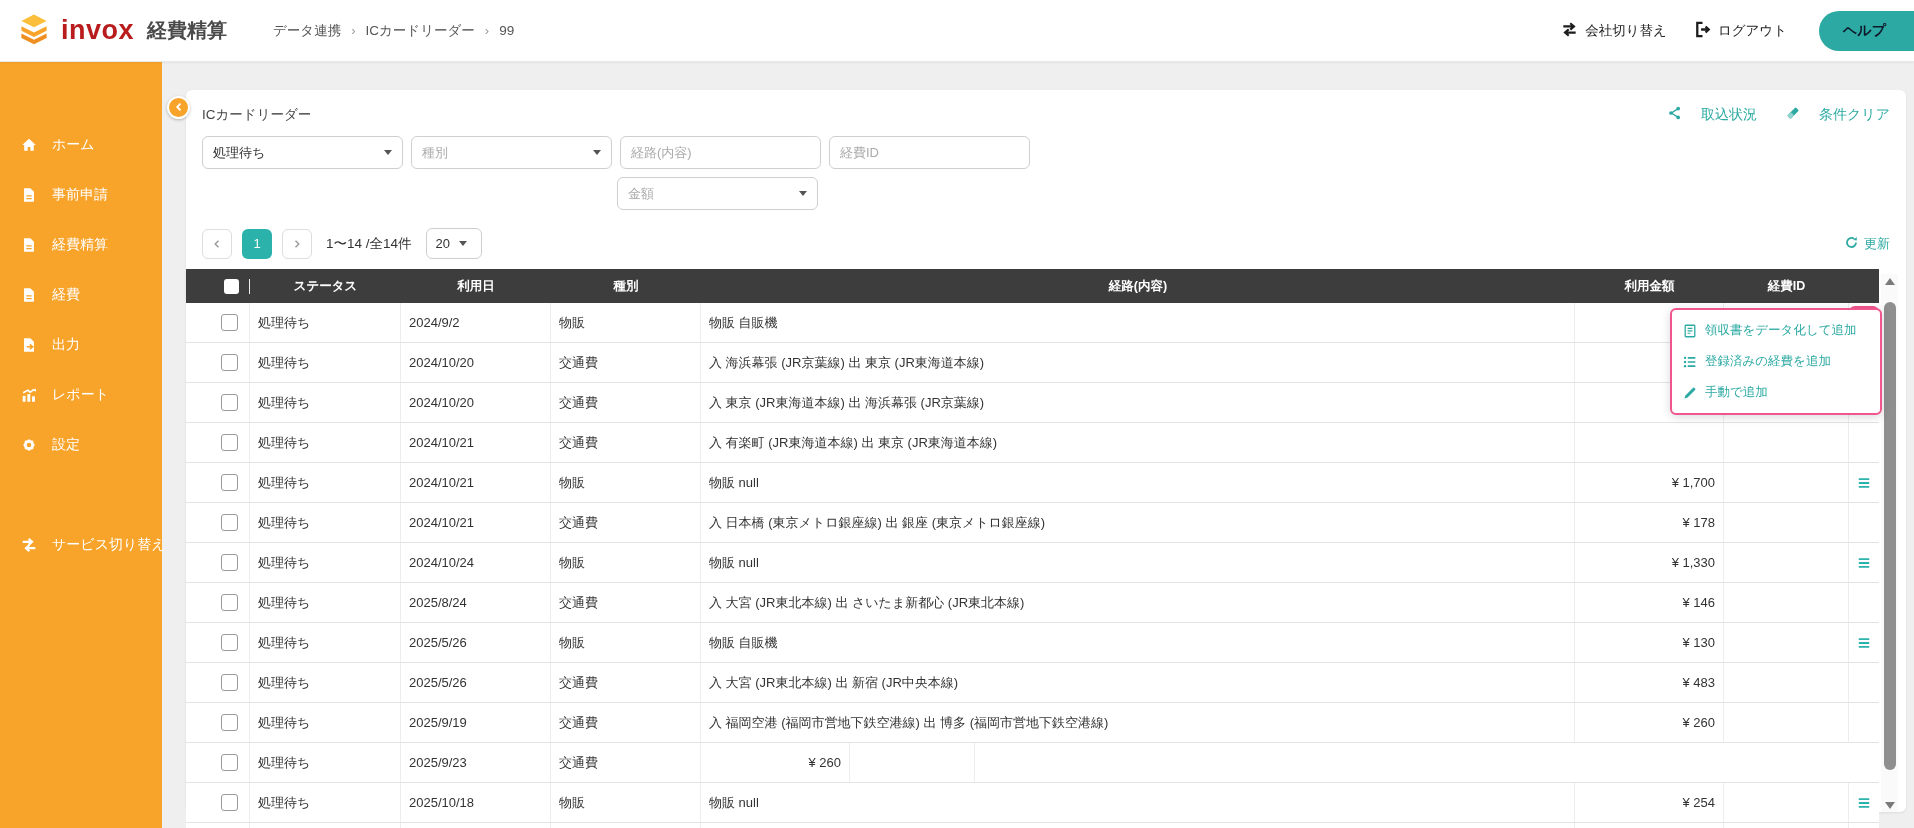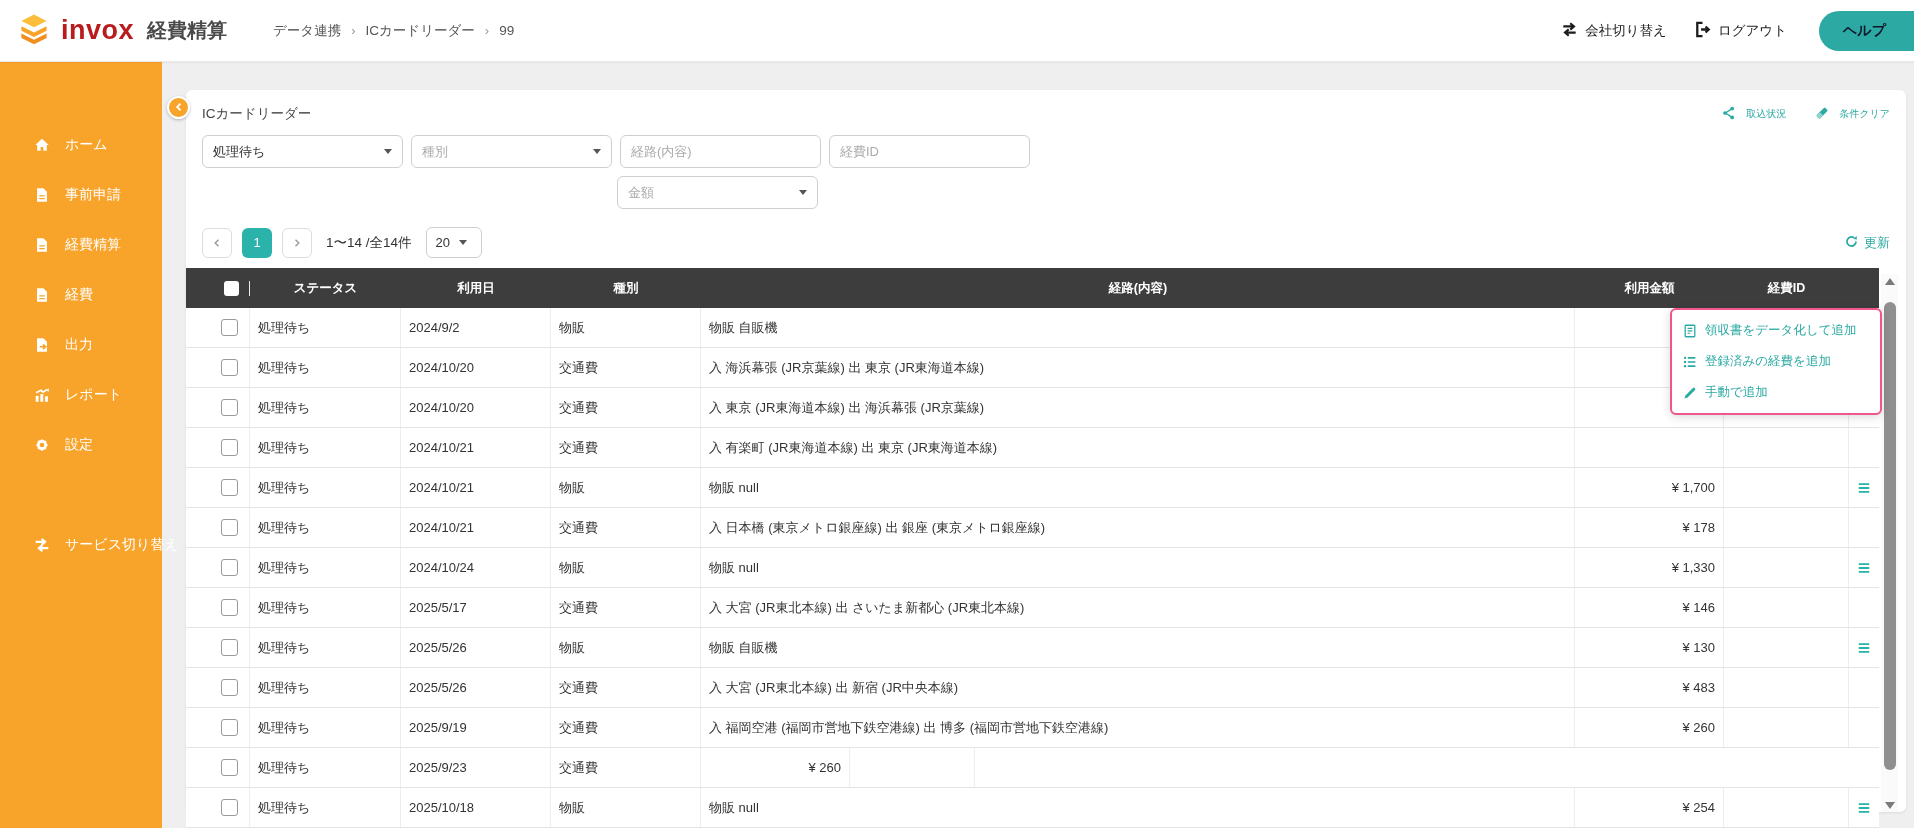--- a/index.html
+++ b/index.html
@@ -15,38 +15,38 @@
   .logo-suffix { font-size:20px; font-weight:600; color:#4a4a4a; margin-left:4px; }
   .breadcrumb { display:flex; align-items:center; gap:10px; margin-left:46px; font-size:13.5px; color:#555; }
   .crumb-sep { color:#9a9a9a; font-size:13px; }
   .header-right { margin-left:auto; display:flex; align-items:center; gap:26px; }
   .hdr-link { display:flex; align-items:center; gap:6px; font-size:13.5px; color:#222; cursor:pointer; }
   .help-btn { background:#2ba9a2; color:#0f172a; font-size:14px; font-weight:bold;
     padding:11px 28px 11px 24px; border-radius:21px 0 0 21px; margin-left:6px; cursor:pointer; }
 
   
   .sidebar { position:fixed; top:62px; left:0; bottom:0; width:162px; background:#f8a42b; padding-top:58px; z-index:20; }
-  .side-item { height:50px; display:flex; align-items:center; gap:14px; padding-left:33px;
+  .side-item { height:50px; display:flex; align-items:center; gap:14px; padding-left:20px;
     color:#fff; font-size:14px; cursor:pointer; }
   .side-icon { width:18px; height:18px; display:flex; }
   .side-label { white-space:nowrap; }
   .service-switch { margin-top:50px; }
   .collapse-btn { position:fixed; left:167px; top:96px; width:23px; height:23px; border-radius:50%;
     background:#f8a42b; border:2px solid #fff; box-shadow:0 1px 3px rgba(0,0,0,.25);
     display:flex; align-items:center; justify-content:center; z-index:31; cursor:pointer; }
 
   
   .content { position:fixed; left:162px; top:62px; right:0; bottom:0; background:#efefef; }
   .card { position:absolute; left:24px; top:28px; width:1720px; height:722px; background:#fff;
     border-radius:6px; box-shadow:0 1px 3px rgba(0,0,0,.08); }
 
   .card-head { display:flex; align-items:center; padding:15px 16px 0 16px; }
   .page-title { font-size:13.5px; color:#444; }
   .head-links { margin-left:auto; display:flex; align-items:center; gap:28px; }
-  .tlink { display:flex; align-items:center; gap:9px; color:#2ba9a2; font-size:10px; cursor:pointer; }
+  .tlink { display:flex; align-items:center; gap:18px; color:#2ba9a2; font-size:14px; cursor:pointer; }
 
   .filters { padding:12px 16px 0 16px; }
   .f-row { display:flex; gap:8px; margin-bottom:8px; }
   .fbox { height:33px; border:1px solid #cfcfcf; border-radius:6px; background:#fff;
     display:flex; align-items:center; padding:0 10px; font-size:13px; width:201px; cursor:pointer; }
   .fbox .val { color:#333; }
   .fbox .ph, input.finput::placeholder { color:#aaa; }
   .fbox .caret { margin-left:auto; width:0; height:0; border-left:4px solid transparent;
     border-right:4px solid transparent; border-top:5px solid #555; }
   input.finput { height:33px; border:1px solid #cfcfcf; border-radius:6px; padding:0 10px;
@@ -59,21 +59,21 @@
   .pg-cur { width:30px; height:30px; border-radius:6px; background:#2bb3ab; color:#fff;
     display:flex; align-items:center; justify-content:center; font-size:13px; cursor:pointer; }
   .pg-text { font-size:13.5px; color:#333; margin:0 4px; }
   .pg-size { height:31px; min-width:56px; border:1px solid #cfcfcf; border-radius:6px;
     display:flex; align-items:center; gap:9px; padding:0 9px; font-size:13px; cursor:pointer; }
   .pg-size .caret { width:0; height:0; border-left:4px solid transparent; border-right:4px solid transparent; border-top:5px solid #555; }
   .refresh-link { margin-left:auto; display:flex; align-items:center; gap:5px; color:#2ba9a2; font-size:13px; cursor:pointer; }
 
   
   .table-wrap { position:relative; margin-top:2px; }
-  .thead { width:1693px; height:40px; background:#3d3d3d; display:flex; align-items:center;
+  .thead { width:1693px; height:34px; background:#3d3d3d; display:flex; align-items:center;
     color:#fff; font-size:12.5px; font-weight:600; }
   .th { display:flex; align-items:center; justify-content:center; }
   .tbody { width:1693px; height:538px; overflow:hidden; position:relative; }
   .trow { height:40px; display:flex; align-items:stretch; border-bottom:1px solid #e4e4e4; background:#fff; }
   .td { display:flex; align-items:center; padding:0 8px; border-right:1px solid #ededed; font-size:13px; color:#333; overflow:hidden; white-space:nowrap; }
   .c-check { width:64px; border-right:1px solid #ededed; }
   .c-status { width:151px; }
   .c-date { width:150px; }
   .c-type { width:150px; }
   .c-route { flex:1; }
@@ -432,21 +432,21 @@
                   <path d="M2.5 4.5 h15 M2.5 10 h15 M2.5 15.5 h15" stroke="currentColor" stroke-width="2.6"></path>
                 </svg>
               </div>
             </div>
   </div>
           <div class="trow">
     <div class="td c-check">
               <input type="checkbox" class="cb" style="">
             </div>
     <div class="td c-status">処理待ち</div>
-    <div class="td c-date">2025/5/17</div>
+    <div class="td c-date">2025/8/24</div>
     <div class="td c-type">交通費</div>
     <div class="td c-route">入 大宮 (JR東北本線) 出 さいたま新都心 (JR東北本線)</div>
     <div class="td c-amount">¥ 146</div>
     <div class="td c-expid"></div>
     <div class="td c-action"></div>
   </div>
           <div class="trow">
     <div class="td c-check">
               <input type="checkbox" class="cb" style="">
             </div>

